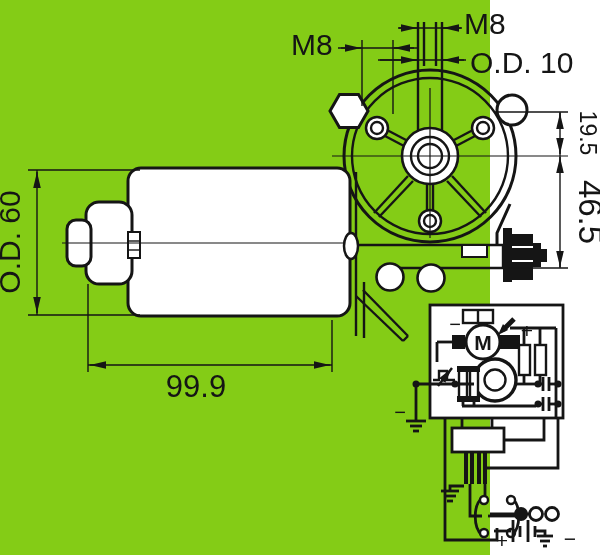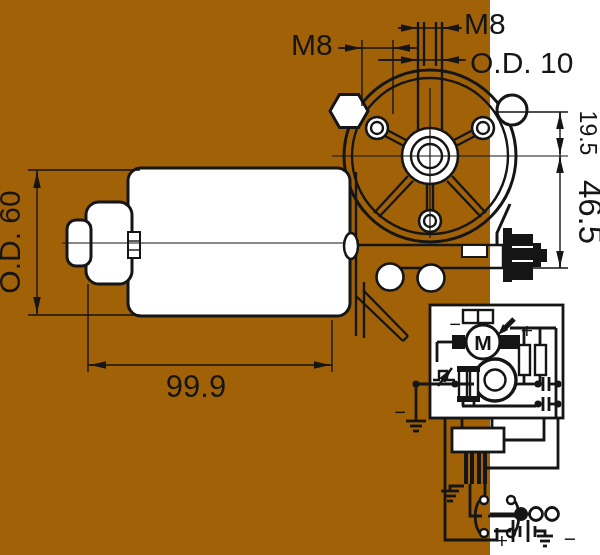--- a/index.html
+++ b/index.html
@@ -1,16 +1,16 @@
 <!DOCTYPE html>
 <html><head>
 <meta charset="utf-8">
 <style>
   html,body{margin:0;padding:0;background:#ffffff;}
-  .stage{width:490px;height:555px;background:#a16207;position:relative;font-family:"Liberation Sans",sans-serif;}
+  .stage{width:490px;height:555px;background:#84cc16;position:relative;font-family:"Liberation Sans",sans-serif;}
   svg{display:block;}
   svg text{fill:#151515;font-family:"Liberation Sans",sans-serif;}
   .thick{stroke:#151515;stroke-width:3;fill:none;}
   .med{stroke:#151515;stroke-width:2.4;fill:none;}
   .thin{stroke:#151515;stroke-width:1.4;fill:none;}
   .hair{stroke:#151515;stroke-width:1.2;fill:none;}
   .wfill{fill:#ffffff;stroke:#151515;}
   .blk{fill:#151515;stroke:none;}
   .wire{stroke:#151515;stroke-width:2.8;fill:none;}
 </style>

